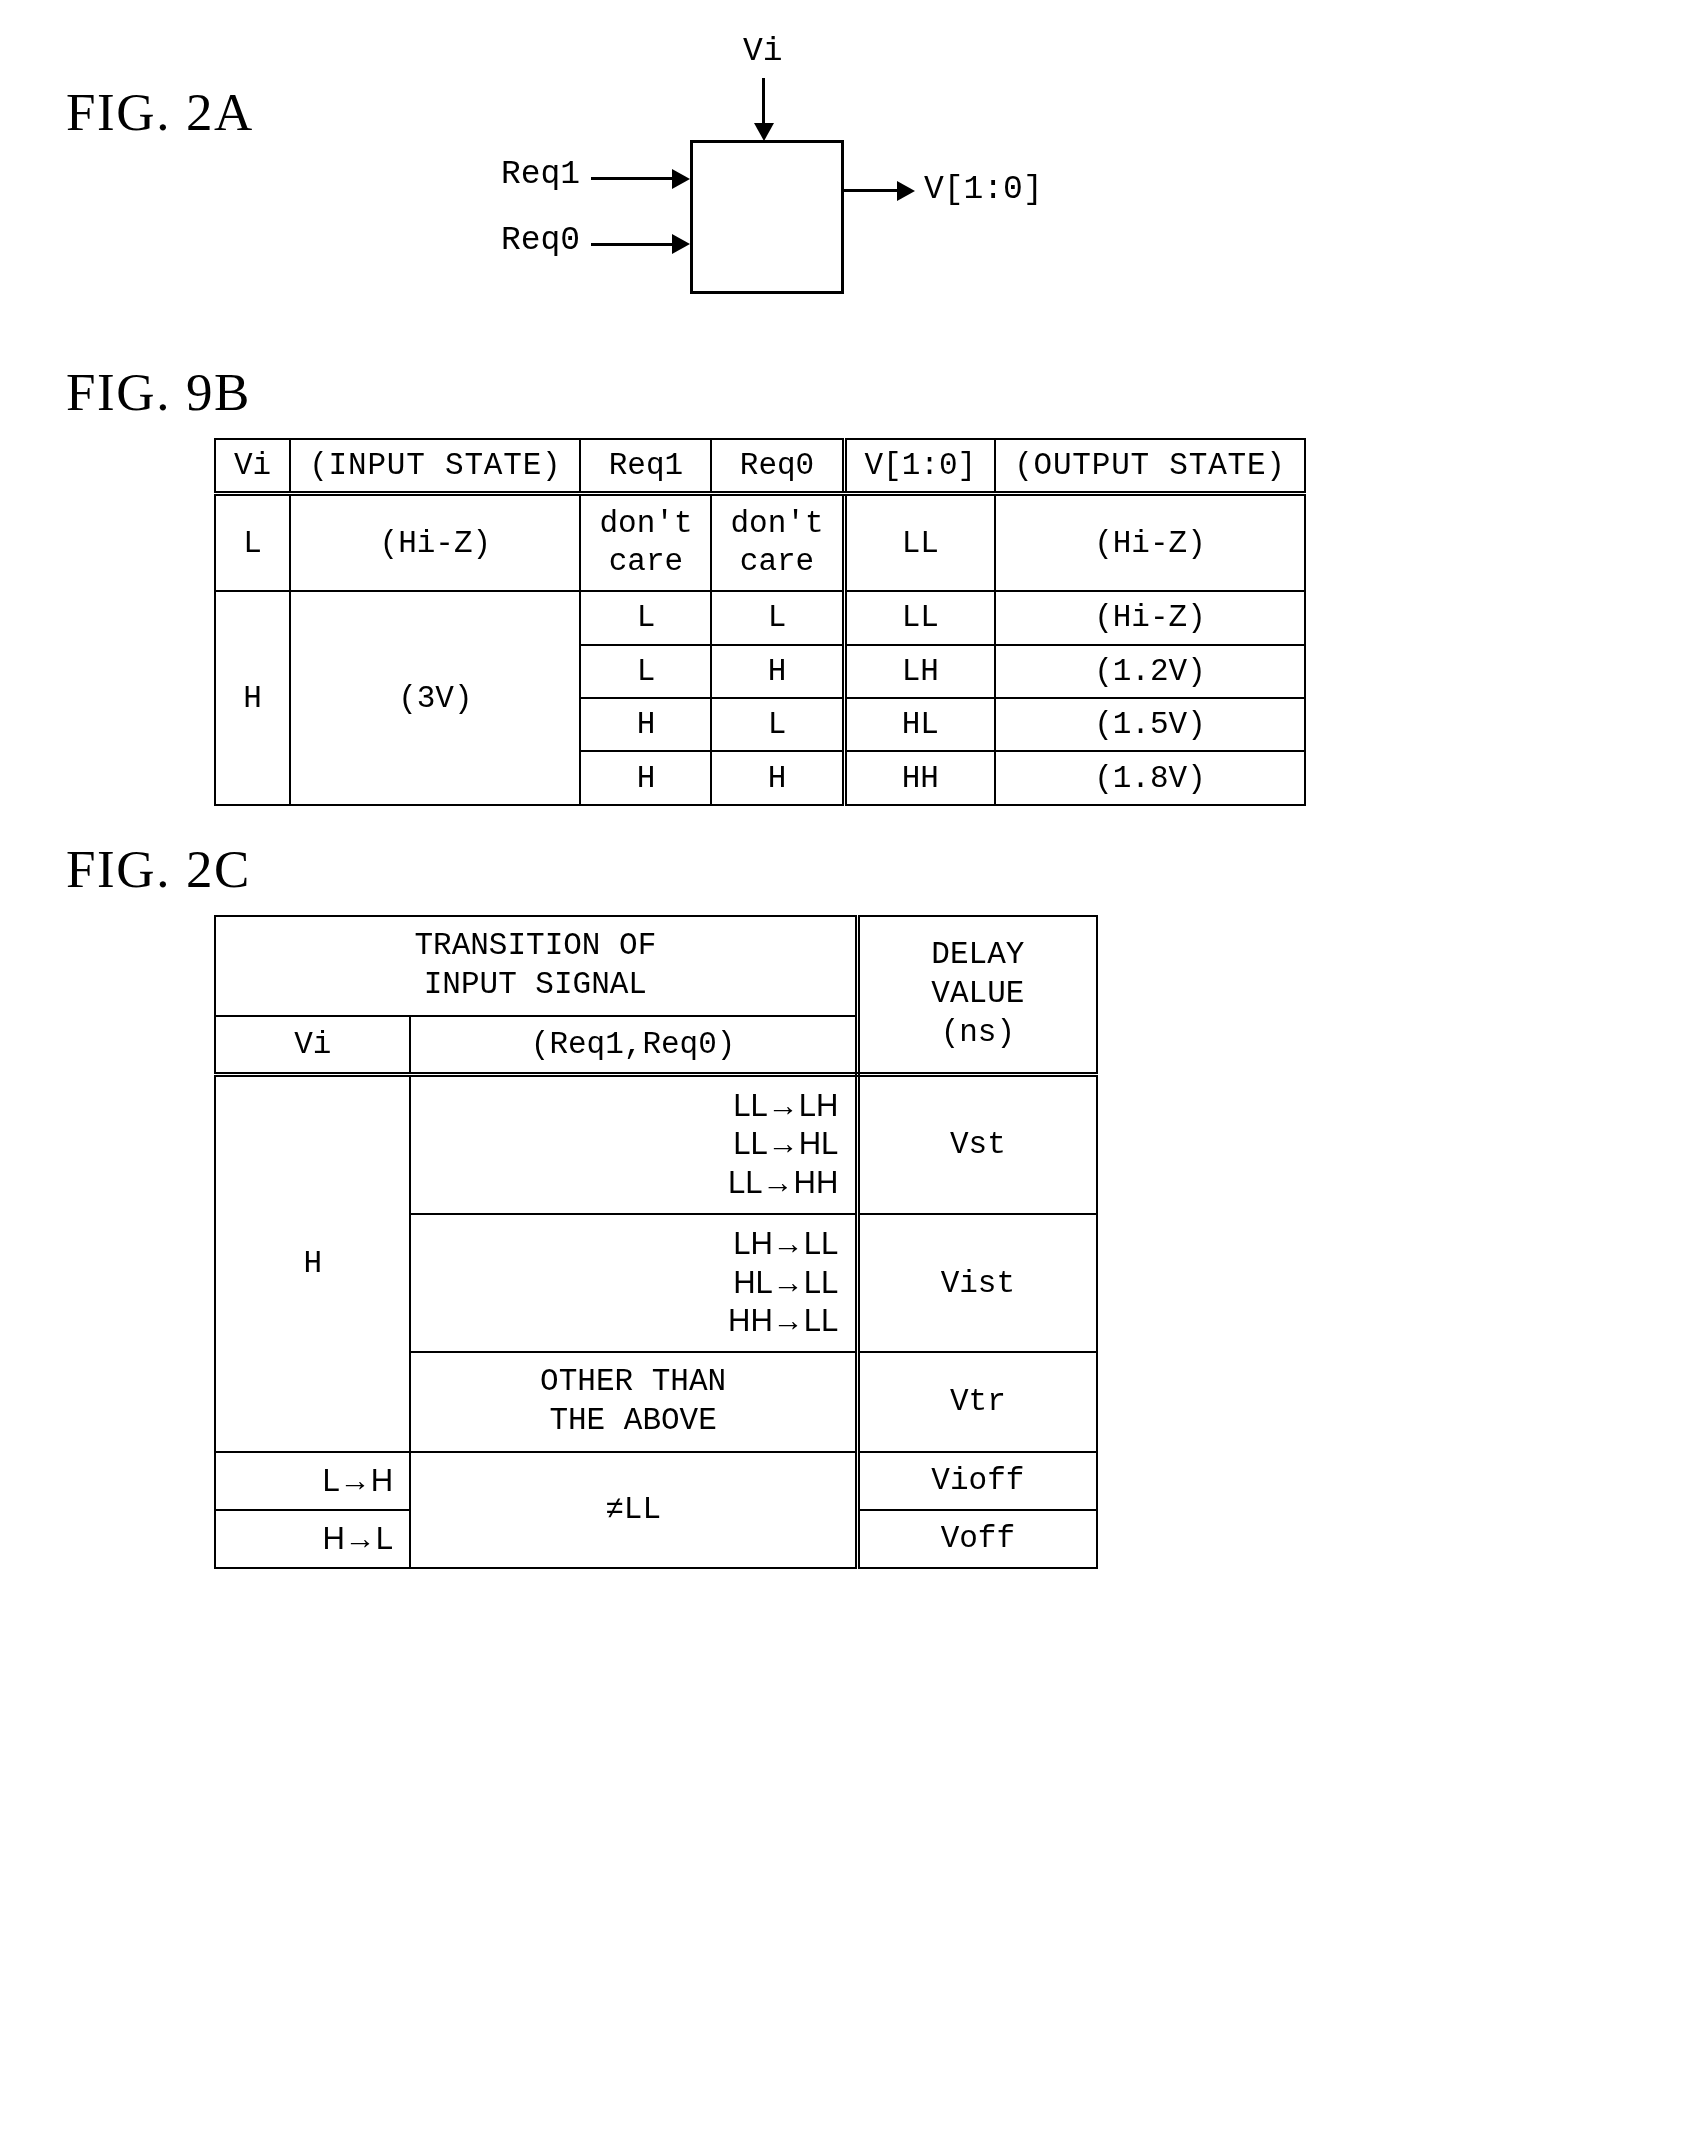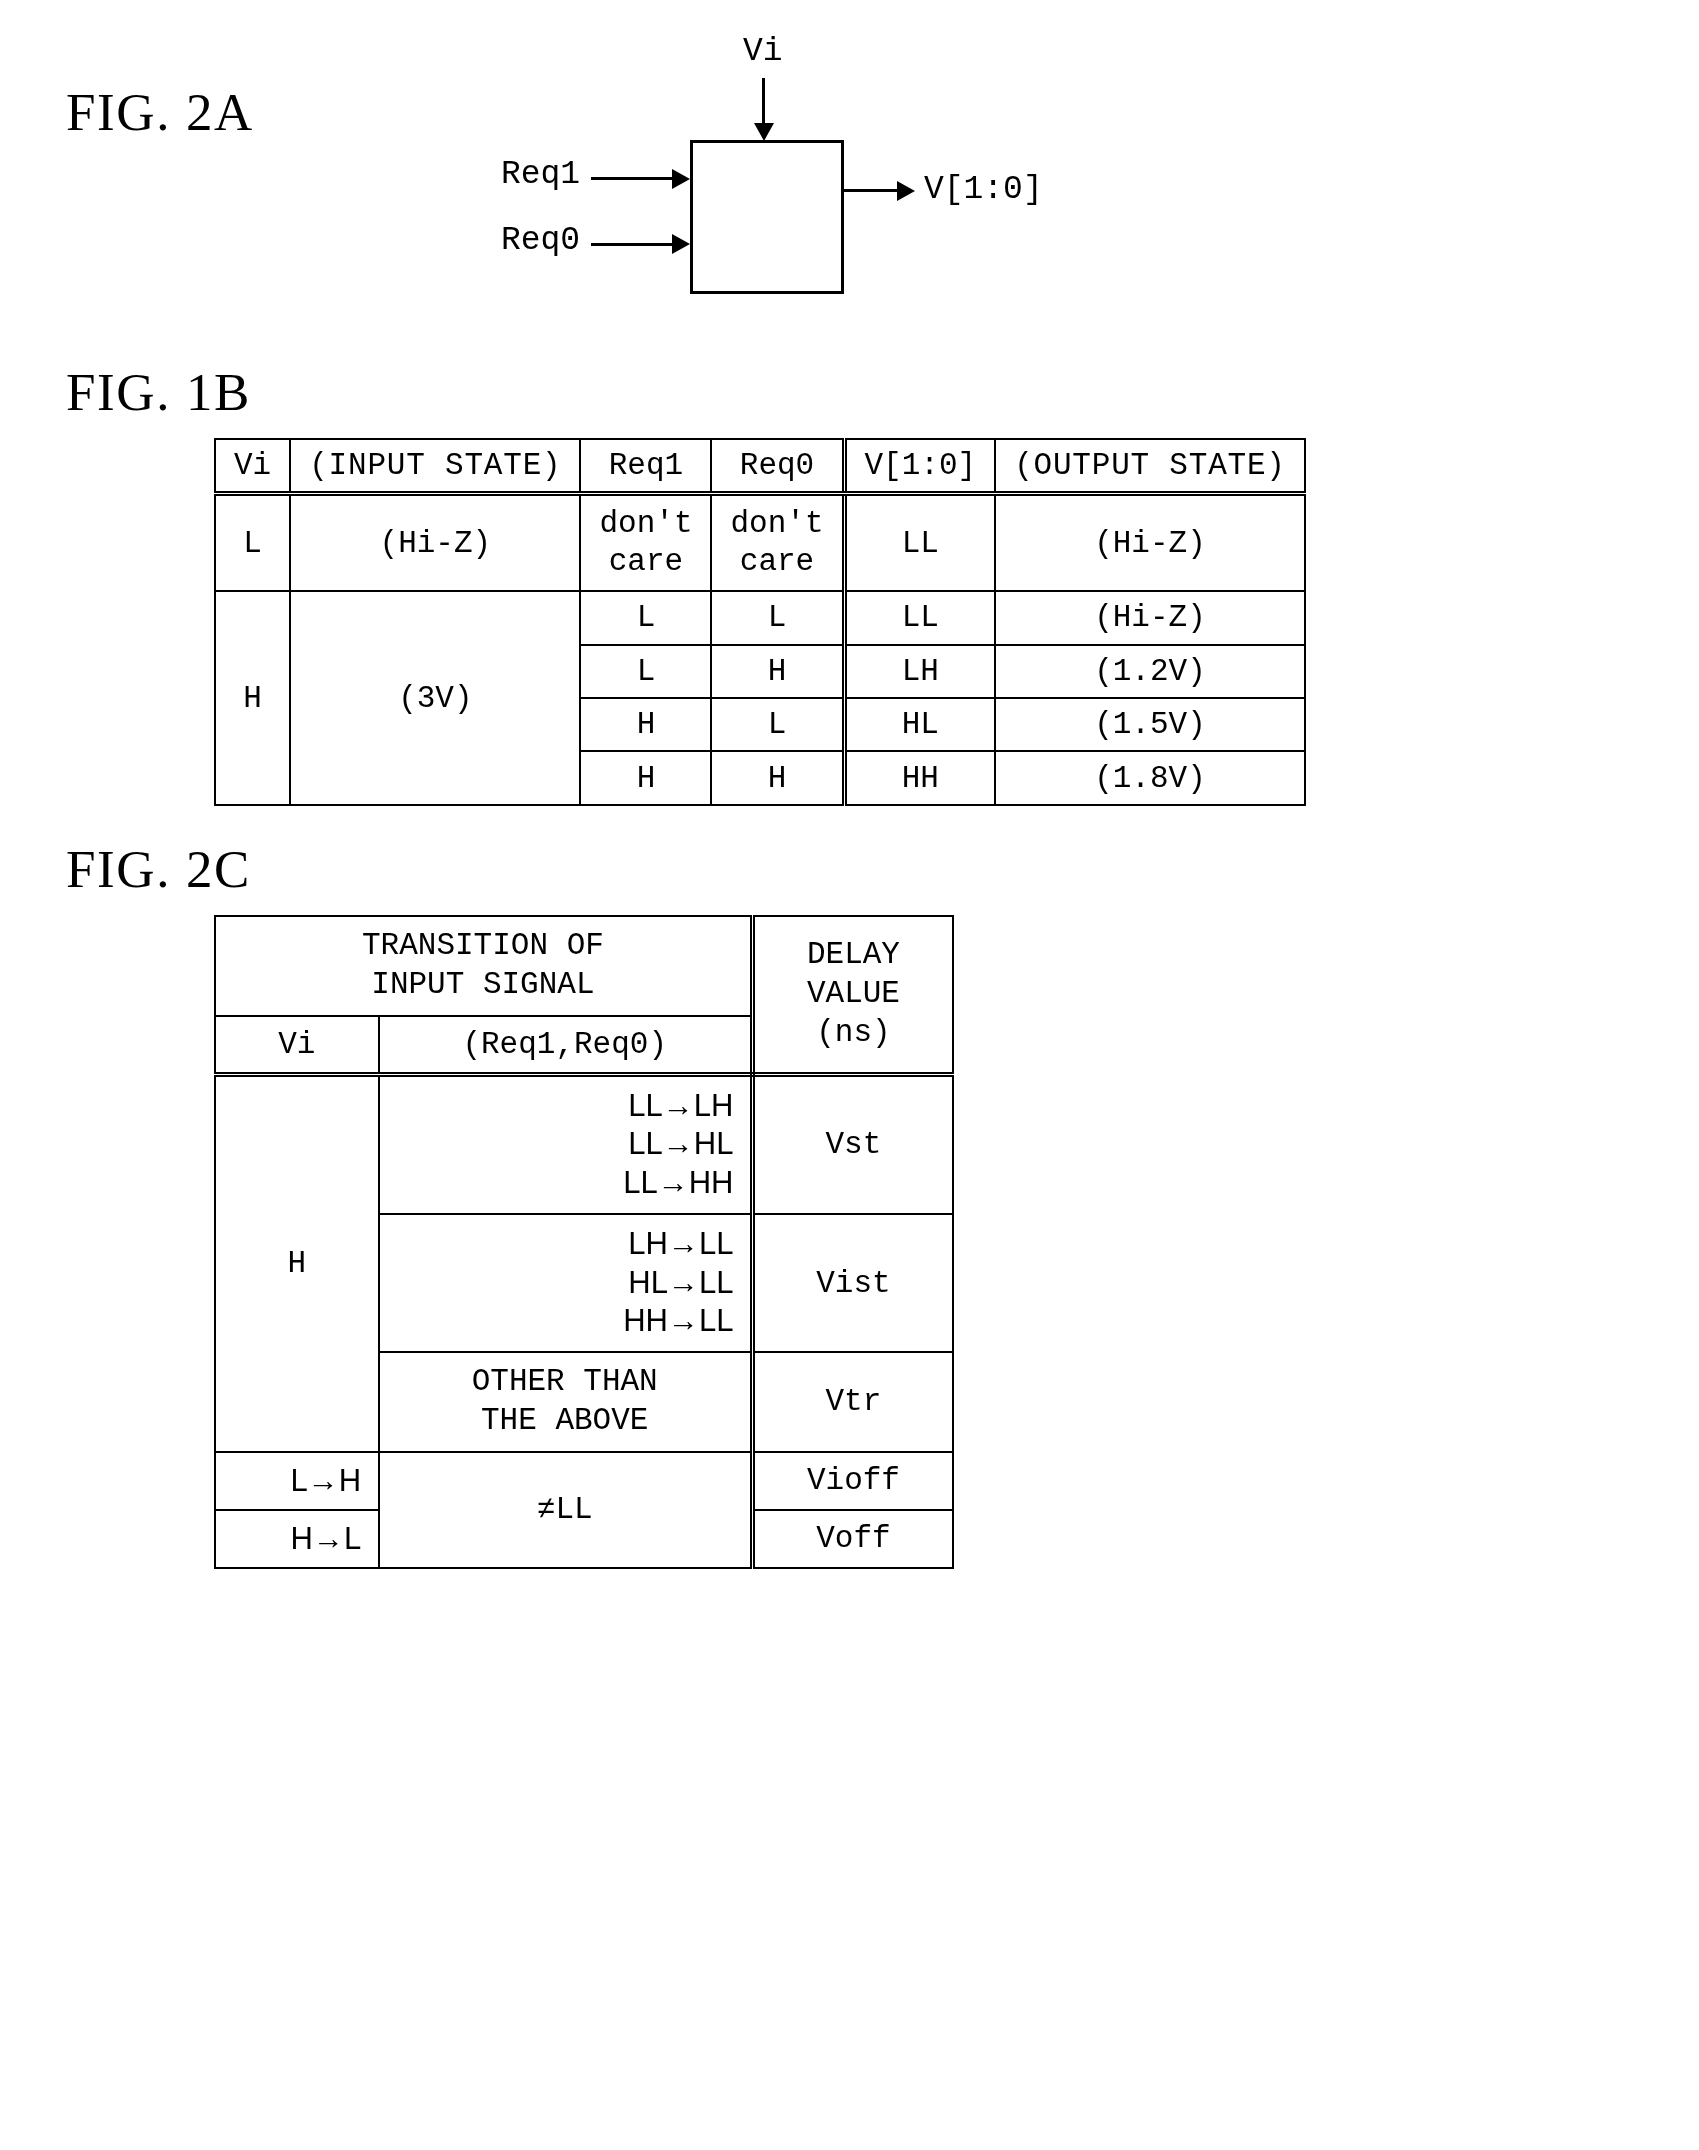--- a/index.html
+++ b/index.html
@@ -80,21 +80,21 @@
     border: 2.5px solid #000;
     padding: 8.2px 18px;
     text-align: center;
     font-weight: normal;
     vertical-align: middle;
   }
   .dblsep-left { border-left: 5px double #000; }
   .hdr-row td, .hdr-row th { border-bottom: 5px double #000; }
   .tableB .inparen { letter-spacing: 0.8px; margin-left: 24px; }
 
-  .tableC { width: 740px; }
+  .tableC { width: 884px; }
   .tableC td, .tableC th { padding: 10px 16.4px; }
   .multi-line { line-height: 1.25; margin-left: 12px; }
   .arrow-ch { font-family: Liberation Sans, sans-serif; text-align: right; }
 </style>
 </head>
 <body>
 
 <div class="fig2a-wrap">
   <div class="fig-label">FIG. 2A</div>
 
@@ -113,21 +113,21 @@
     <div class="arrow-head-r" style="left:385px; top:201px;"></div>
 
     <div class="box"></div>
 
     <div class="arrow-line-h" style="left:554px; top:156px; width:58px;"></div>
     <div class="arrow-head-r" style="left:610px; top:148px;"></div>
     <div class="sig" style="left:637px; top:138px;">V[1:0]</div>
   </div>
 </div>
 
-<div class="fig-label">FIG. 1B</div>
+<div class="fig-label">FIG. 9B</div>
 
 <table class="tableB">
   <tbody>
       <tr class="hdr-row">
     <th>Vi</th>
     <th class="inparen">(INPUT STATE)</th>
     <th>Req1</th>
     <th>Req0</th>
     <th class="dblsep-left">V[1:0]</th>
     <th class="inparen">(OUTPUT STATE)</th>

